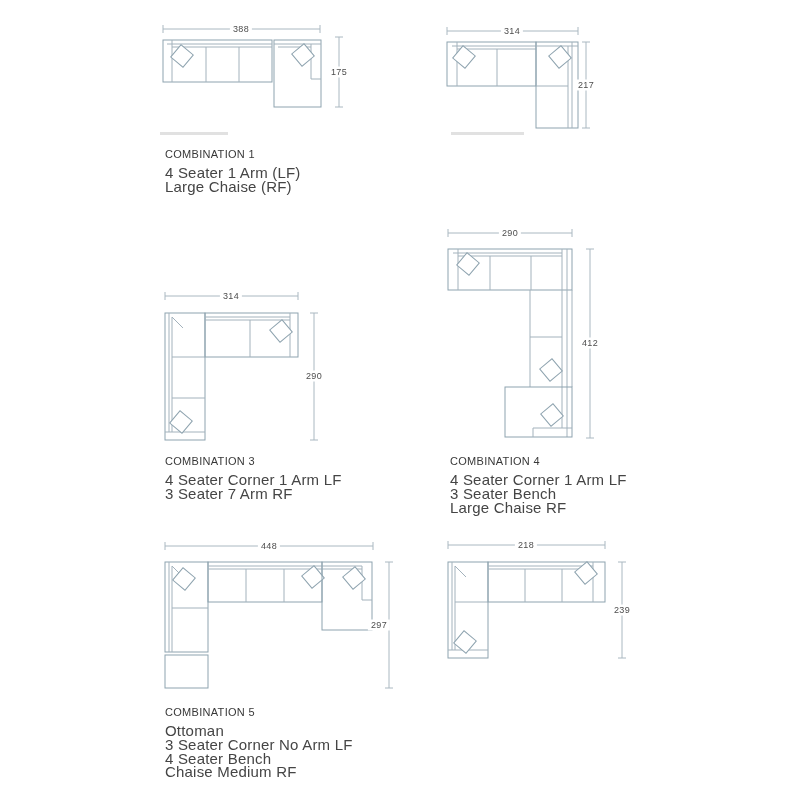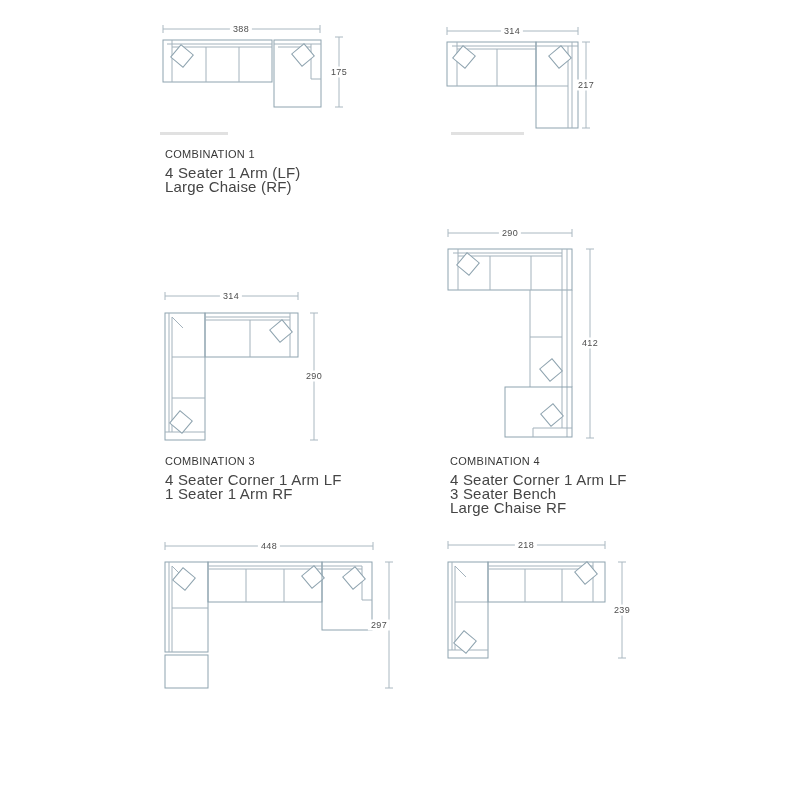--- a/index.html
+++ b/index.html
@@ -247,25 +247,32 @@
   <div class="caption" style="left:165px;top:148px">
     <div class="cap-title">COMBINATION 1</div>
     <div class="cap-line">4 Seater 1 Arm (LF)</div>
     <div class="cap-line">Large Chaise (RF)</div>
   </div>
 
 
   <div class="caption" style="left:165px;top:455px">
     <div class="cap-title">COMBINATION 3</div>
     <div class="cap-line">4 Seater Corner 1 Arm LF</div>
-    <div class="cap-line">1 Seater 1 Arm RF</div>
+    <div class="cap-line">3 Seater 7 Arm RF</div>
   </div>
 
   <div class="caption" style="left:450px;top:455px">
     <div class="cap-title">COMBINATION 4</div>
     <div class="cap-line">4 Seater Corner 1 Arm LF</div>
     <div class="cap-line">3 Seater Bench</div>
     <div class="cap-line">Large Chaise RF</div>
   </div>
 
+  <div class="caption" style="left:165px;top:706px">
+    <div class="cap-title">COMBINATION 5</div>
+    <div class="cap-line">Ottoman</div>
+    <div class="cap-line">3 Seater Corner No Arm LF</div>
+    <div class="cap-line">4 Seater Bench</div>
+    <div class="cap-line">Chaise Medium RF</div>
+  </div>
 
 
 </div>
 
 </body></html>

